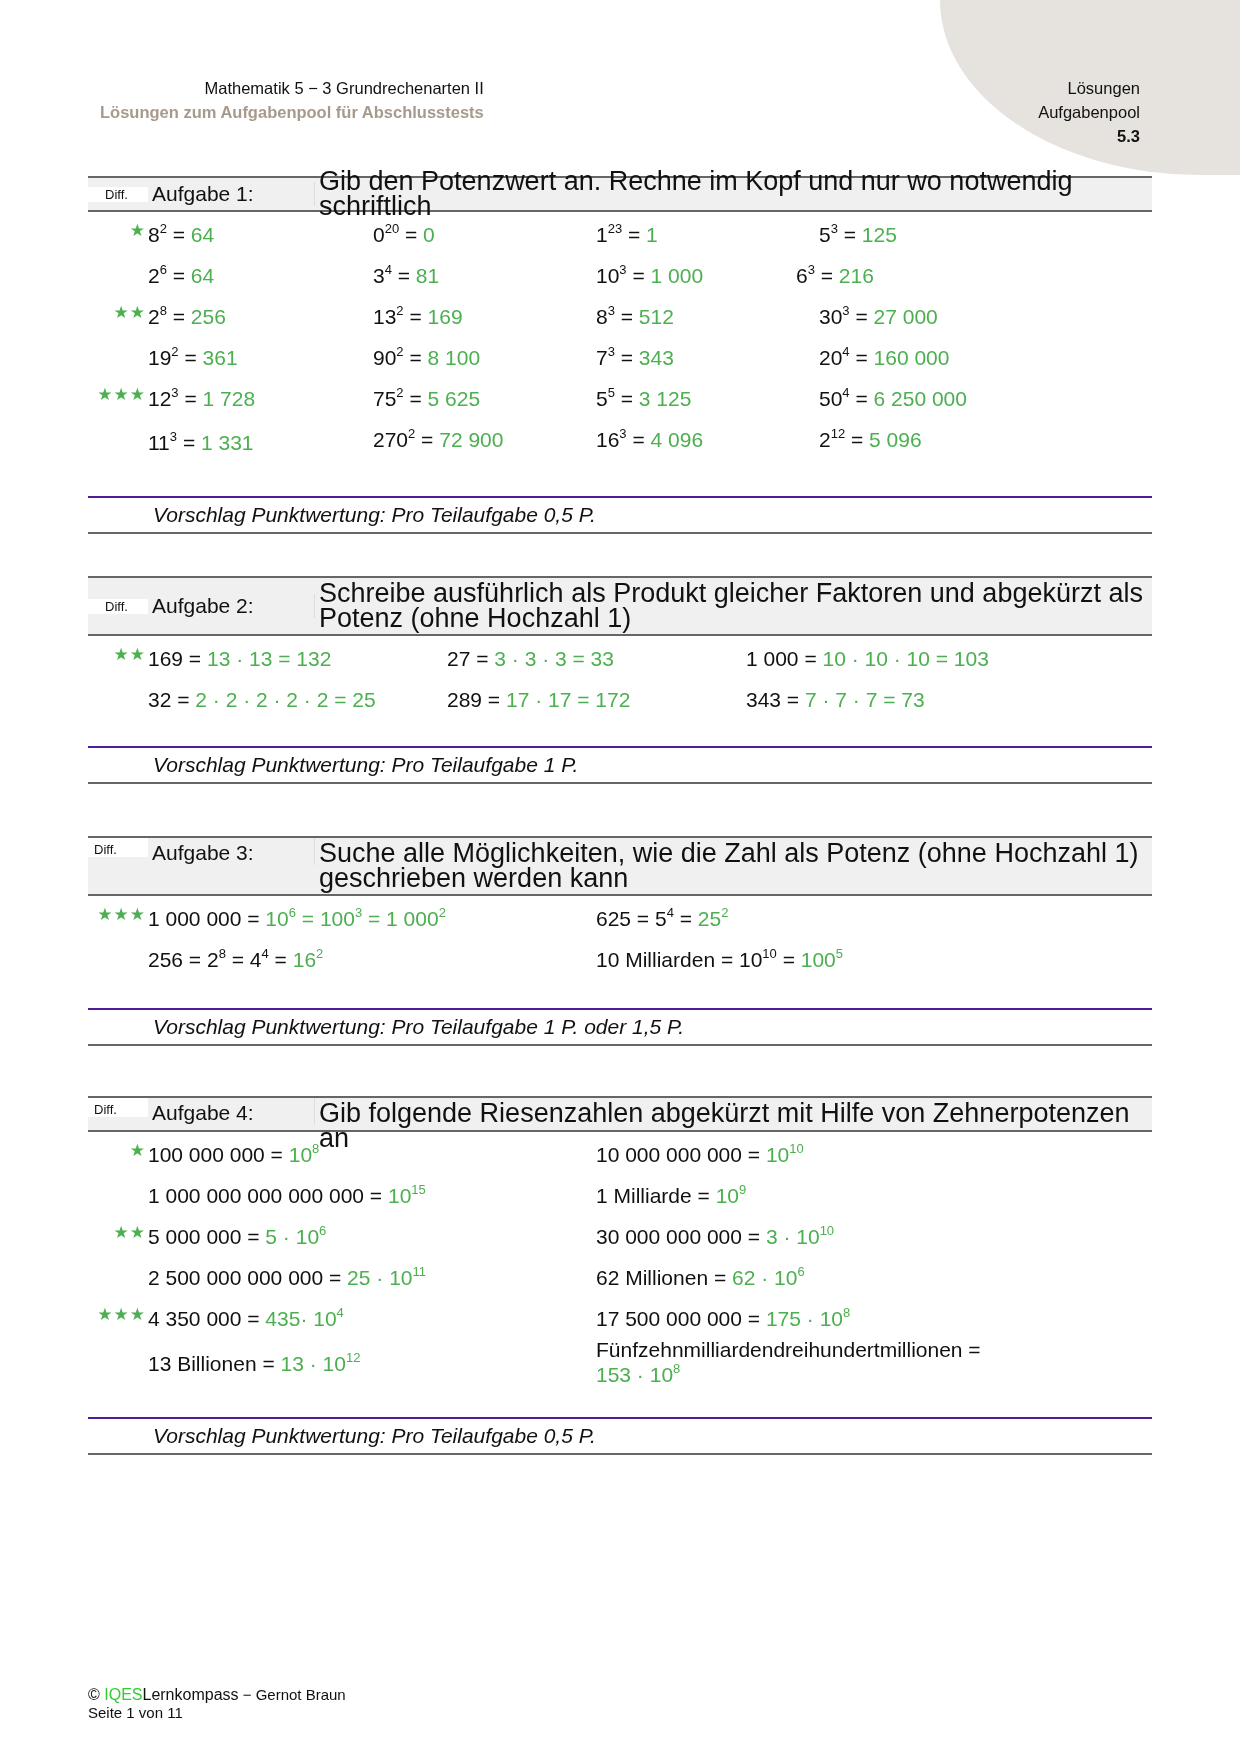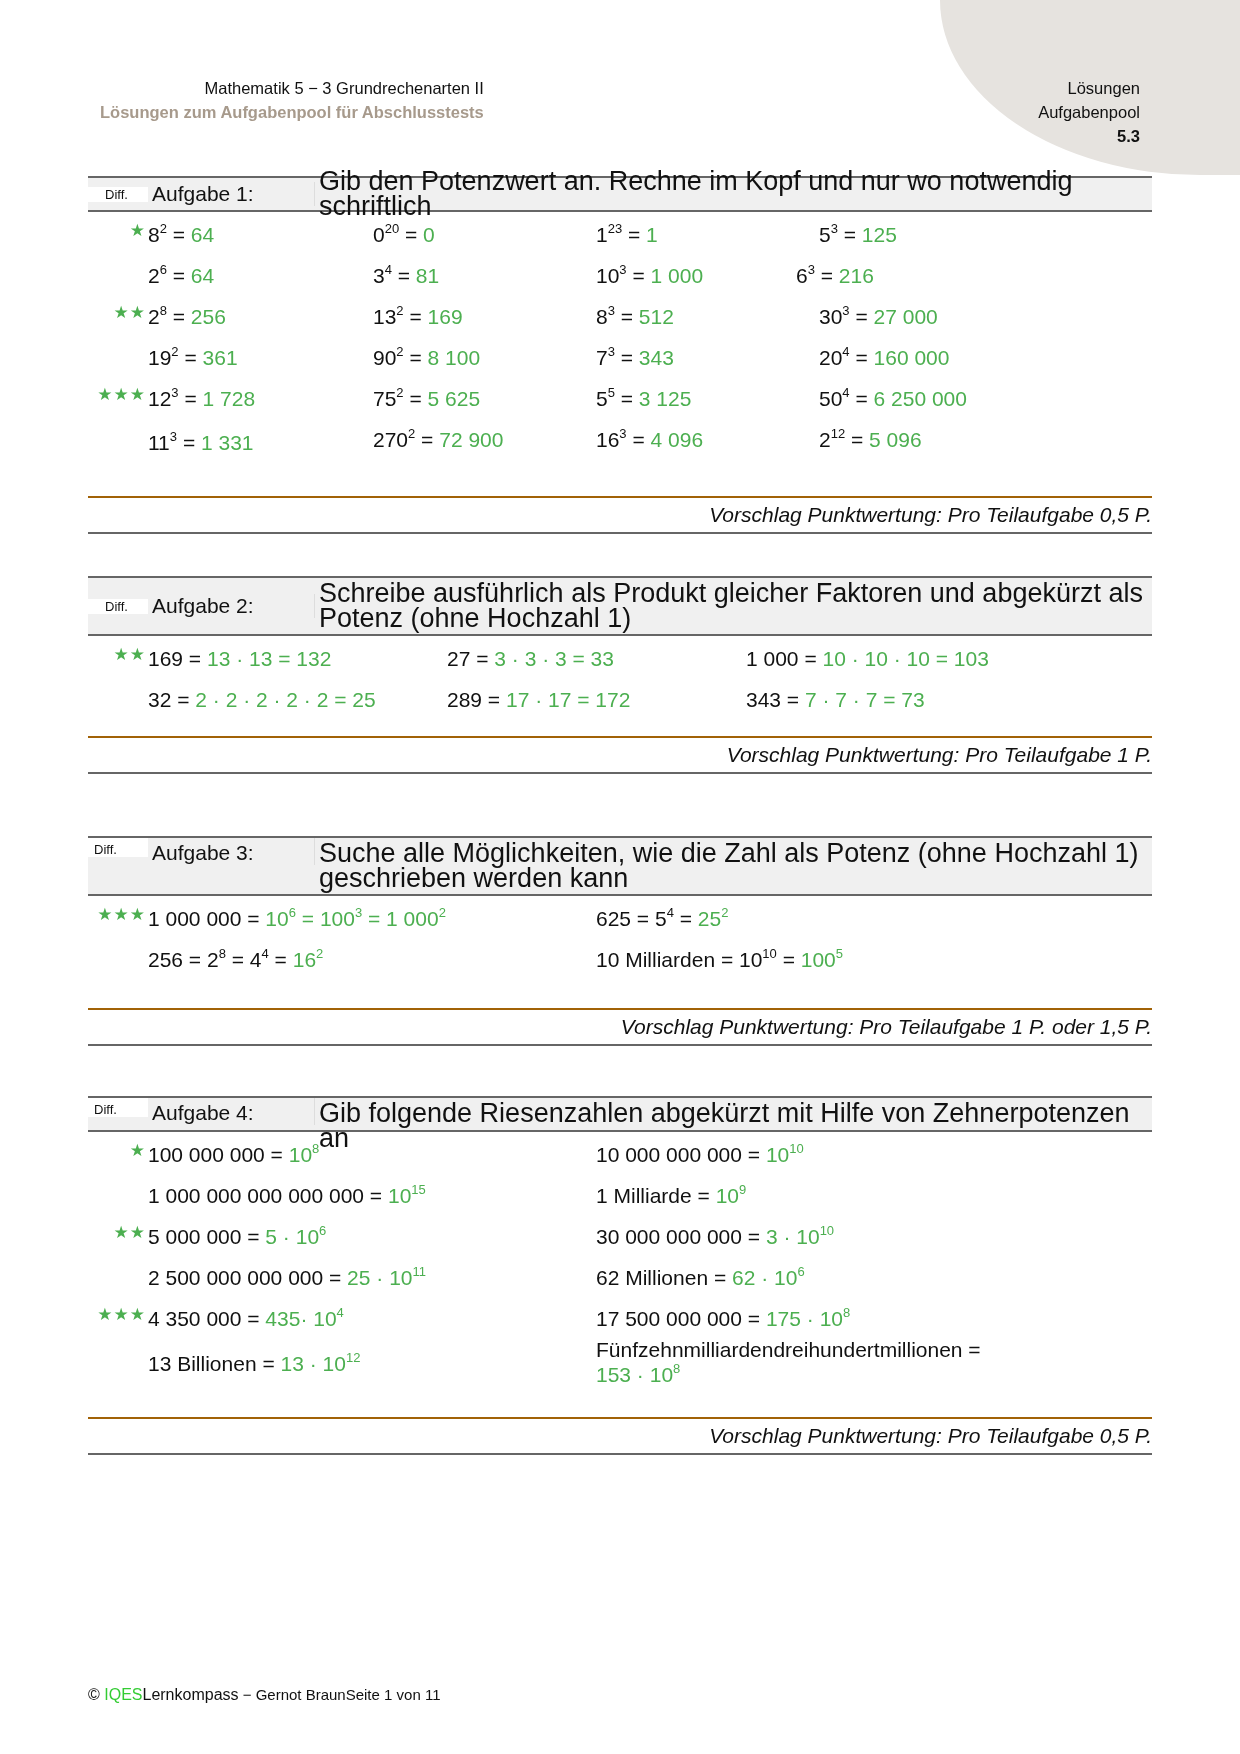--- a/index.html
+++ b/index.html
@@ -17,25 +17,25 @@
   .task-head { display: flex; background: #f0f0f0; border-top: 2px solid #666; border-bottom: 2px solid #666; }
   .task-head .diff { width: 60px; background: #fff; font-size: 13px; padding-left: 17px; box-sizing: border-box; }
   .task-head .lbl { width: 167px; font-size: 21px; padding-left: 4px; box-sizing: border-box; border-right: 1px solid #ddd; }
   .task-head .instr { flex: 1; font-size: 27px; padding-left: 4px; line-height: 25px; }
   .task-body { position: relative; }
   .row { position: relative; height: 41px; display: flex; align-items: center; font-size: 21px; }
   .stars { position: absolute; left: 0; width: 58px; text-align: right; color: #4caf50; font-size: 17px; top: 6px; letter-spacing: 1px; }
   .cell { position: absolute; white-space: nowrap; }
   .g { color: #4caf50; }
   sup { font-size: 13px; vertical-align: 9px; line-height: 0; }
-  .score { display: flex; border-top: 2px solid #a16207; border-bottom: 2px solid #666; height: 34px; align-items: center; justify-content: flex-end; }
+  .score { display: flex; border-top: 2px solid #4c1d95; border-bottom: 2px solid #666; height: 34px; align-items: center; }
   .score .sp { width: 60px; }
   .score .txt { font-style: italic; font-size: 21px; padding-left: 5px; }
 
-  .footer { position: absolute; left: 88px; right: 88px; top: 1686px; font-size: 16px; display: flex; justify-content: flex-start; }
+  .footer { position: absolute; left: 88px; right: 88px; top: 1686px; font-size: 16px; display: flex; justify-content: center; flex-direction: column; }
   .footer .iqes { color: #33cc33; }
   .footer .small { font-size: 15px; }
 </style>
 </head>
 <body>
 
 <div class="corner-shape"></div>
 
 <div class="hdr-left">
   <div class="hdr-title">Mathematik 5 − 3 Grundrechenarten II</div>
@@ -112,21 +112,21 @@
         <span class="cell" style="left: 60px;"><span>169 = </span><span class="g">13 · 13 = 132</span></span>
         <span class="cell" style="left: 359px;"><span>27 = </span><span class="g">3 · 3 · 3 = 33</span></span>
         <span class="cell" style="left: 658px;"><span>1 000 = </span><span class="g">10 · 10 · 10 = 103</span></span>
       </div>
       <div class="row">
         <span class="cell" style="left: 60px;"><span>32 = </span><span class="g">2 · 2 · 2 · 2 · 2 = 25</span></span>
         <span class="cell" style="left: 359px;"><span>289 = </span><span class="g">17 · 17 = 172</span></span>
         <span class="cell" style="left: 658px;"><span>343 = </span><span class="g">7 · 7 · 7 = 73</span></span>
       </div>
     </div>
-  <div class="score" style="margin-top:16px;">
+  <div class="score" style="margin-top:26px;">
     <div class="sp"></div>
     <div class="txt">Vorschlag Punktwertung: Pro Teilaufgabe 1 P.</div>
   </div>
 </div>
 
 <div class="task" id="task2" style="top:836px;">
   <div class="task-head" style="height:56px;align-items:flex-start;">
     <div class="diff" style="padding-left:6px;padding-top:4px;">Diff.</div>
     <div class="lbl" style="padding-top:3px;">Aufgabe 3:</div>
     <div class="instr" style="padding-top:3px;">Suche alle Möglichkeiten, wie die Zahl als Potenz (ohne Hochzahl 1) geschrieben werden kann</div>

